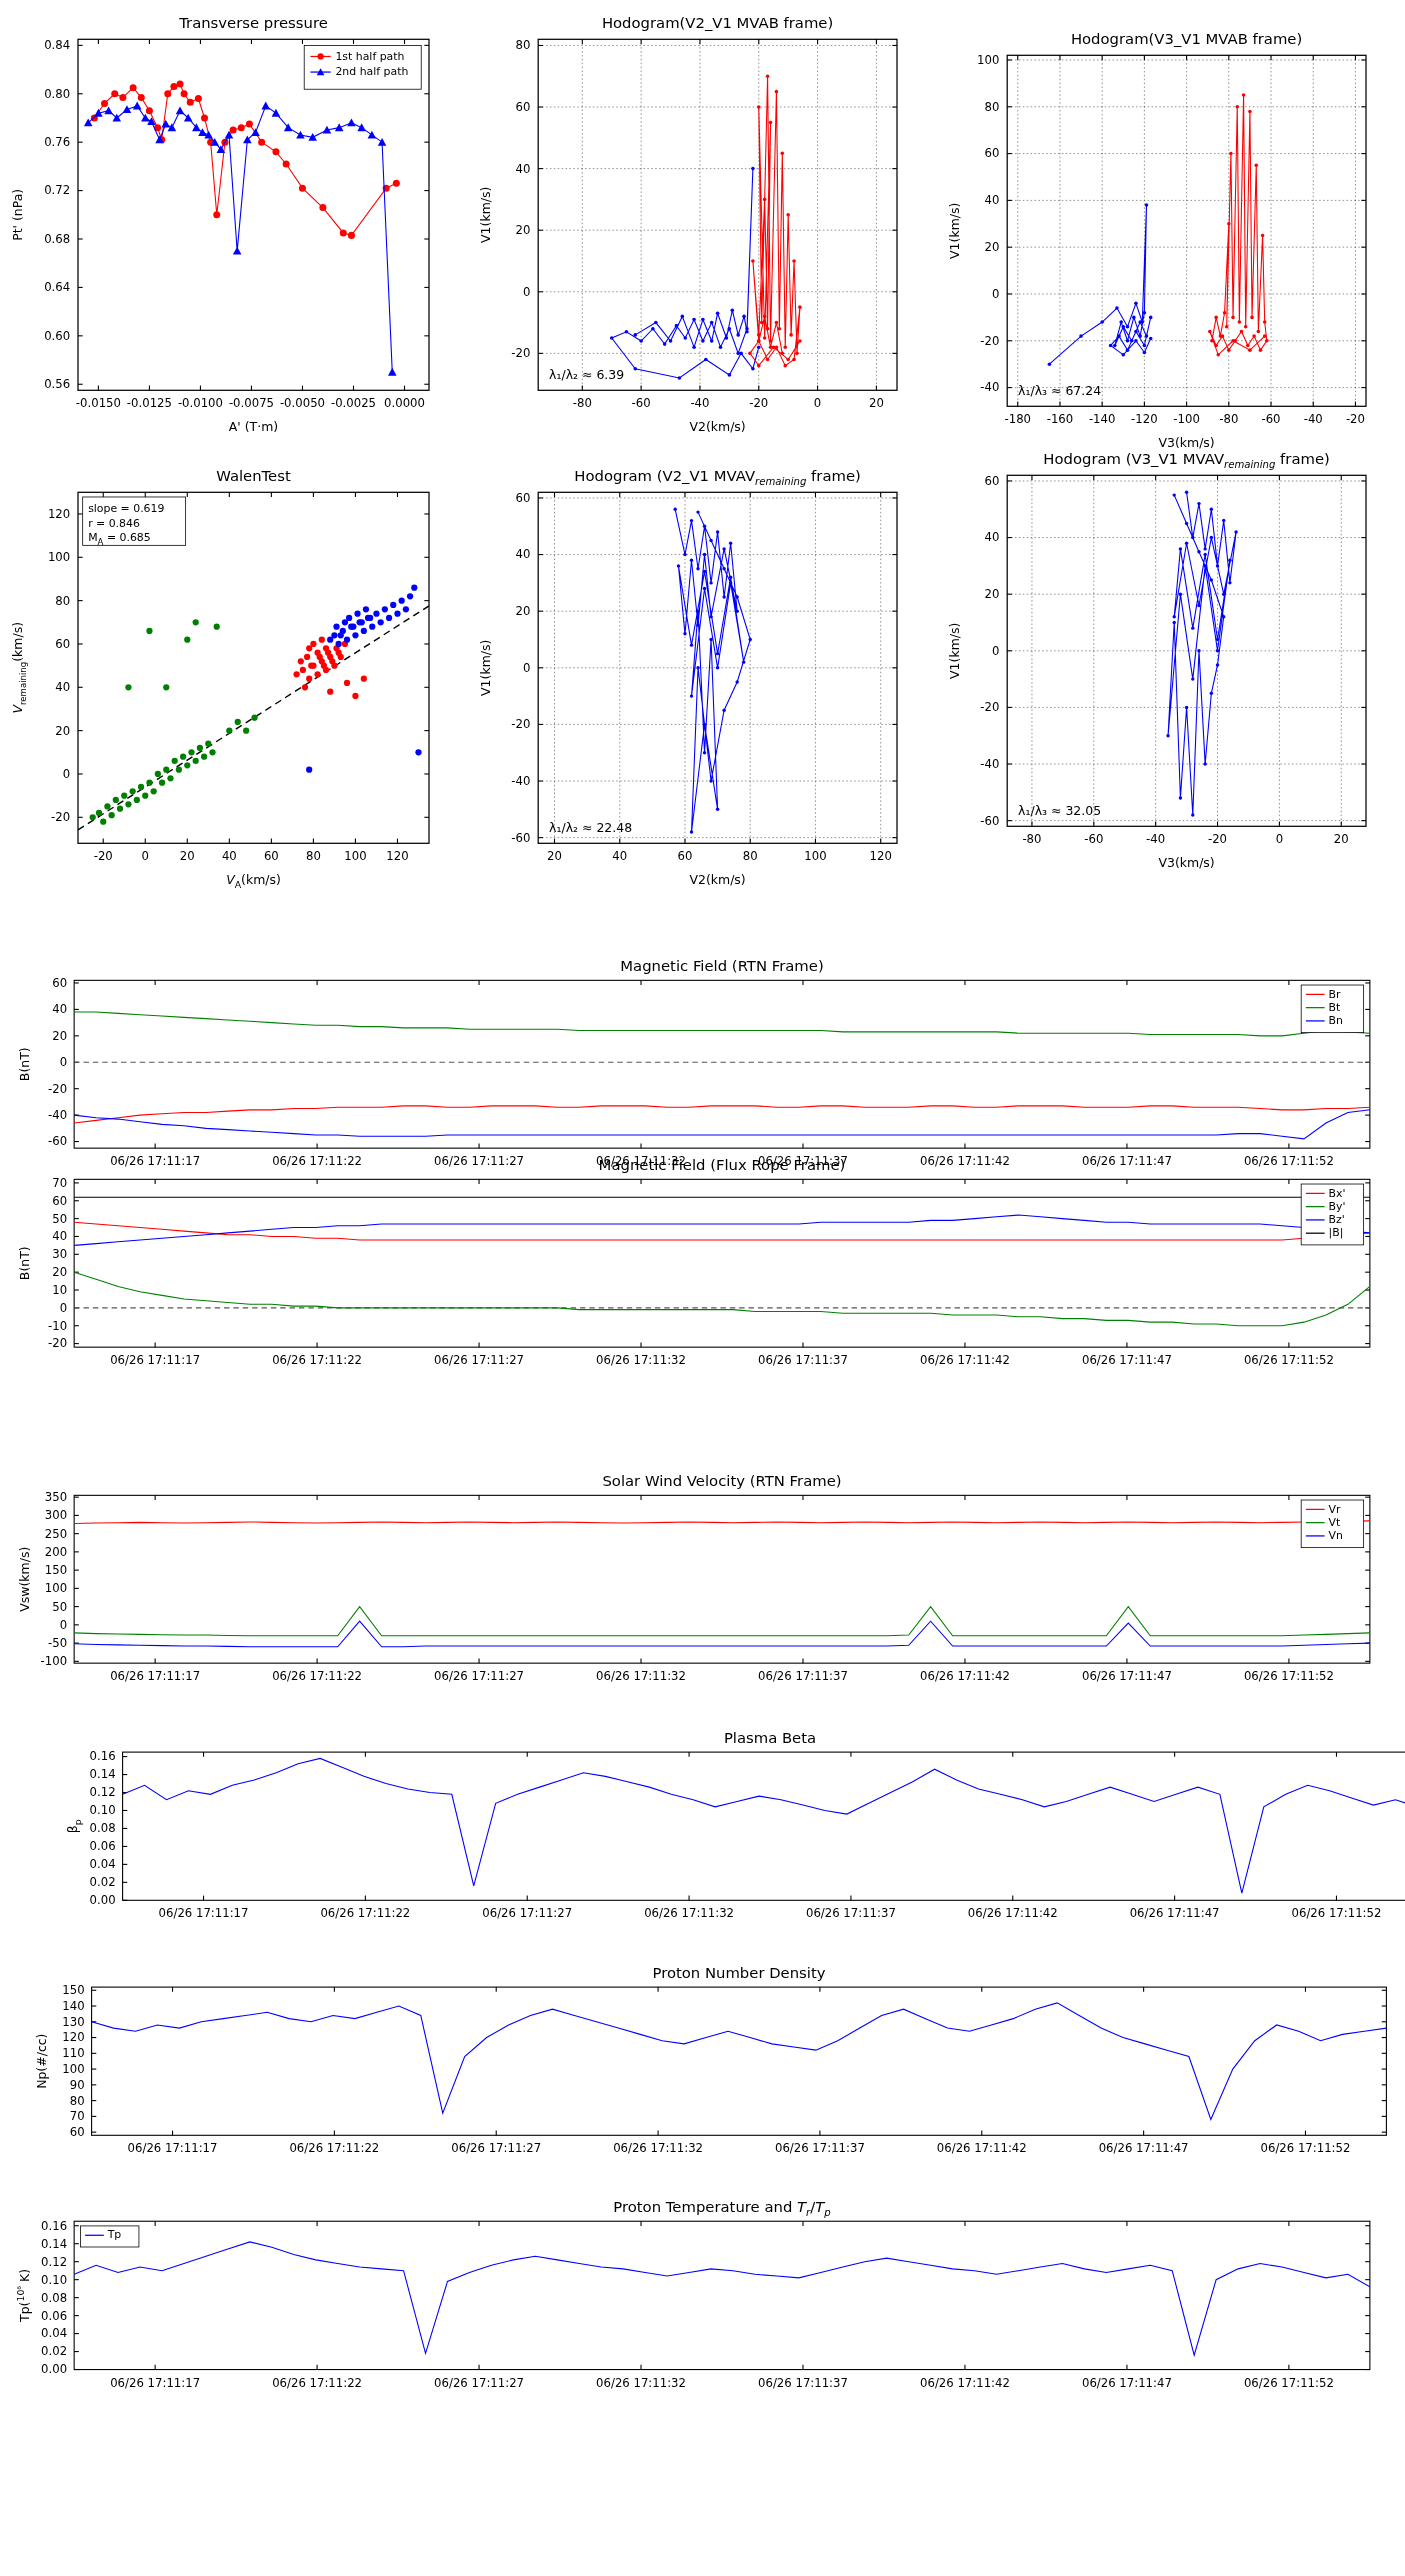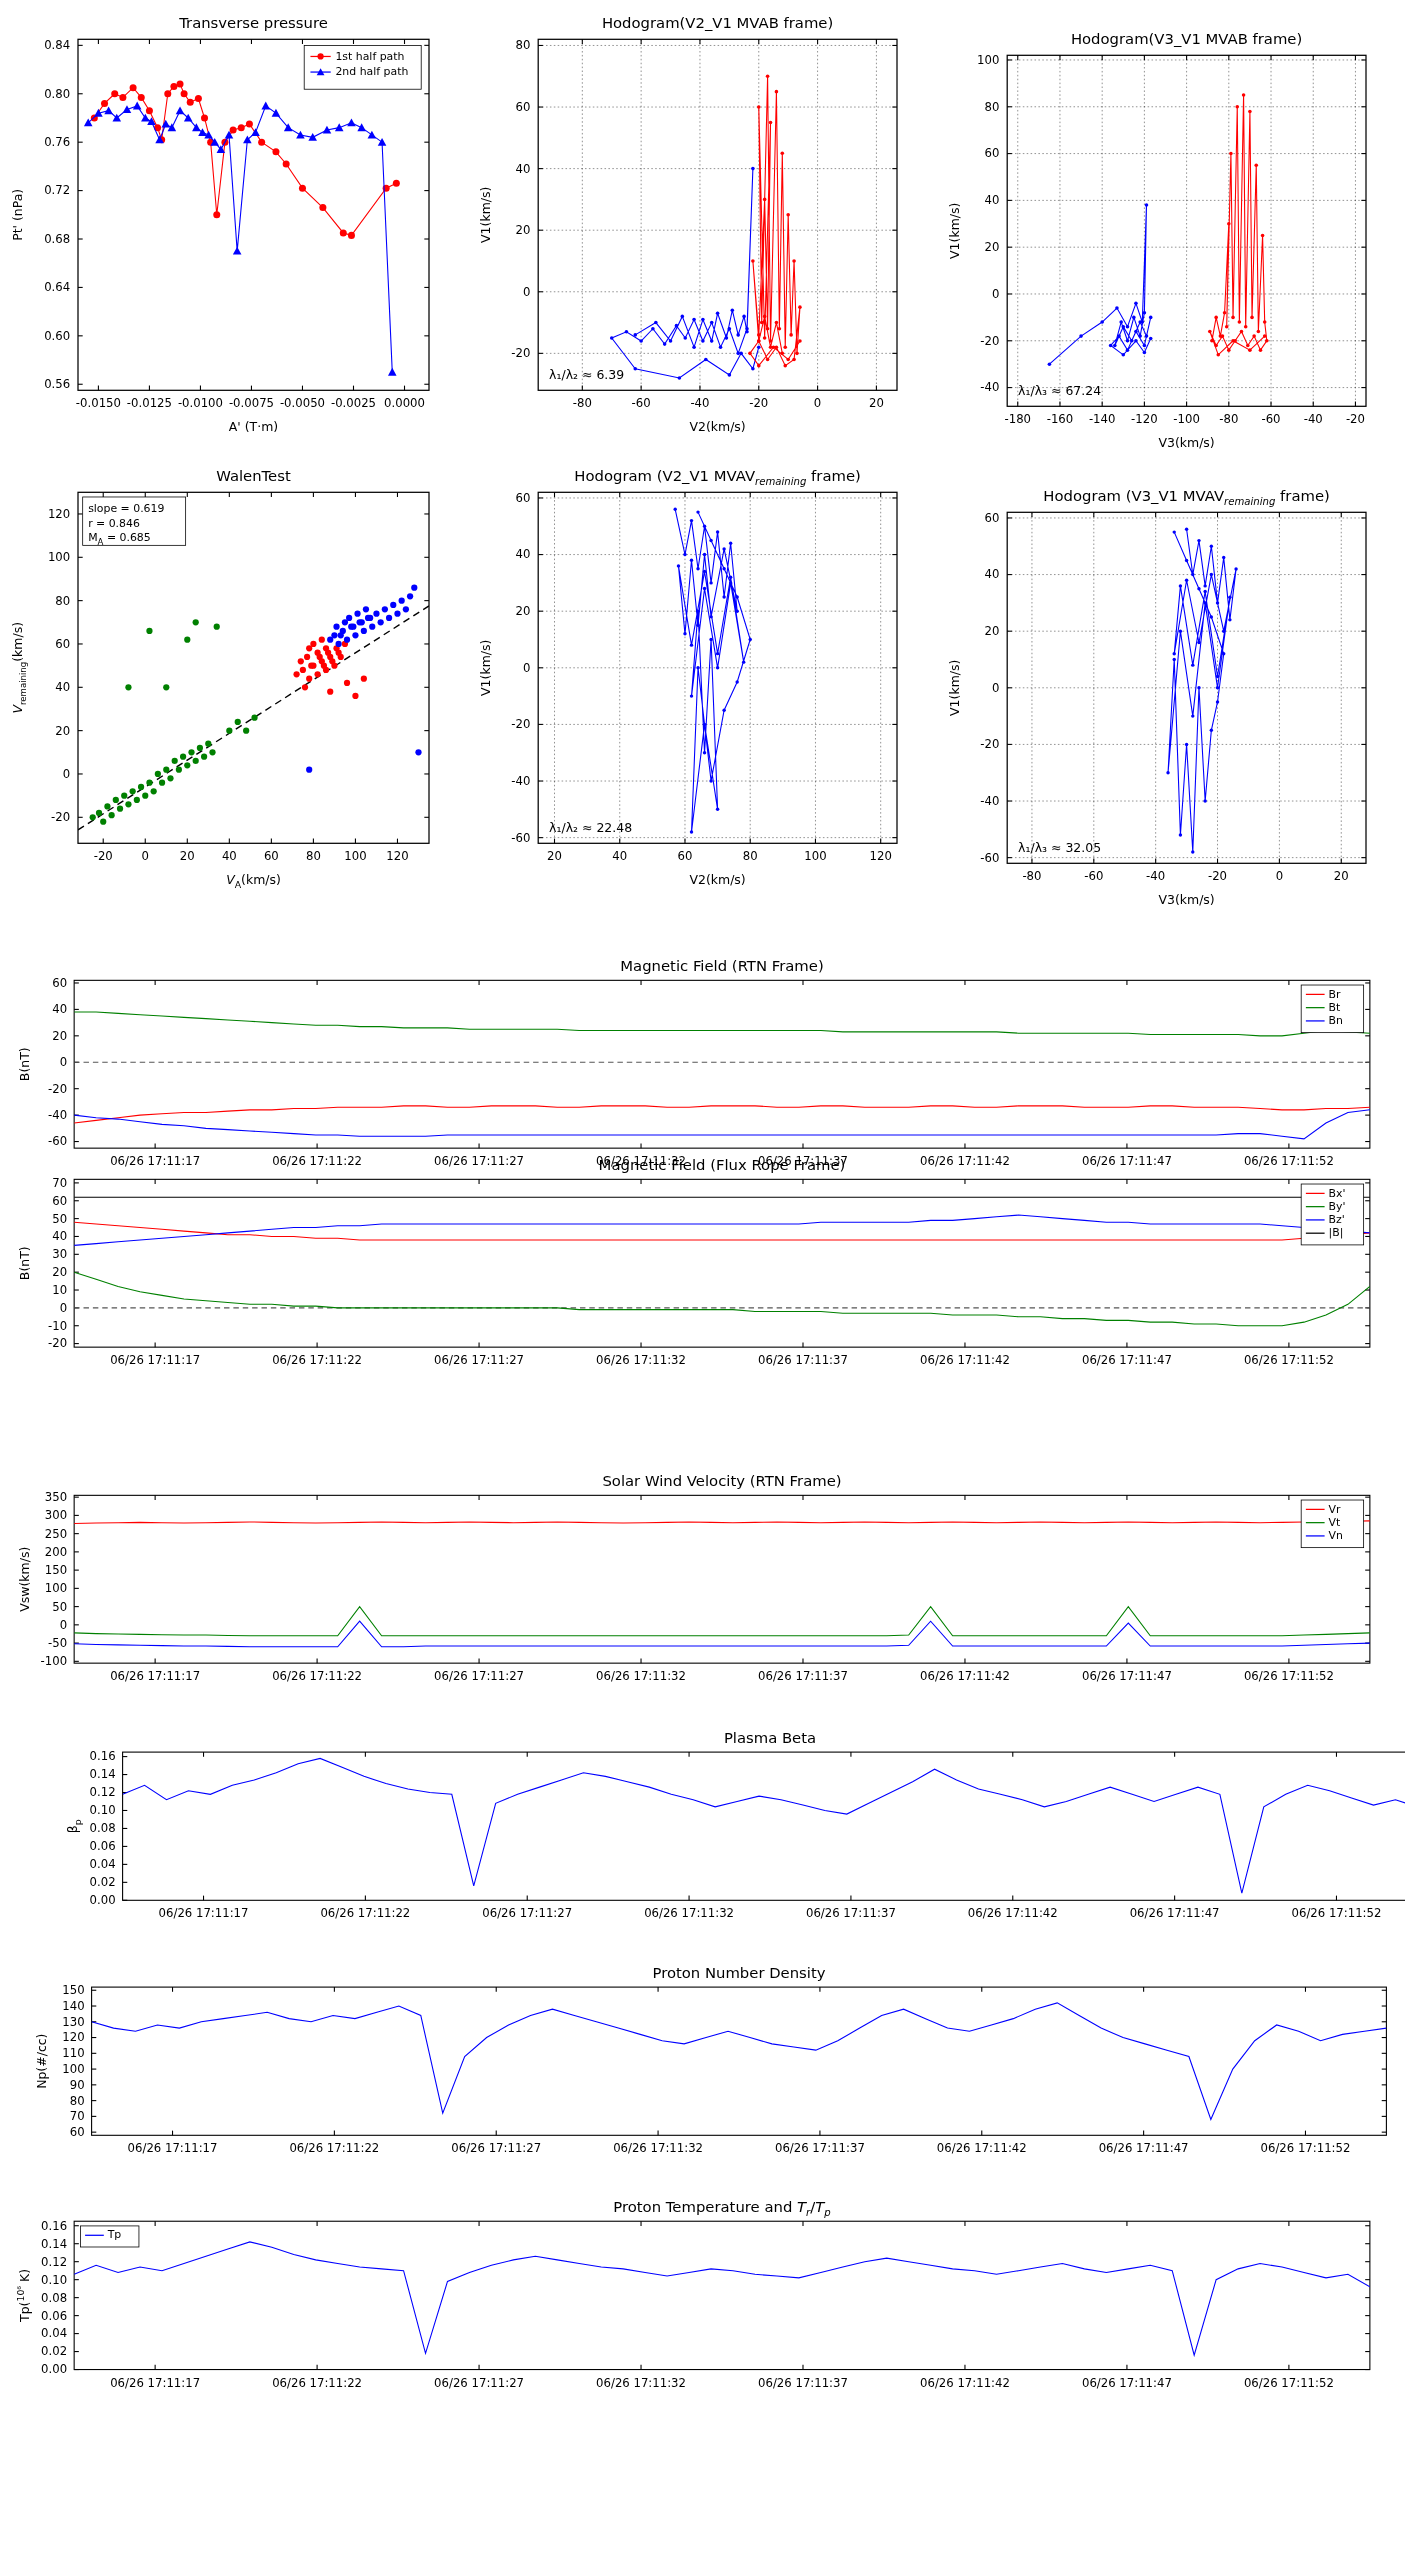--- a/index.html
+++ b/index.html
@@ -701,21 +701,21 @@
           <circle cx="345.0909090909091" cy="293.14516129032256" r="2.2" fill="#0000ff"></circle>
           <circle cx="361.8181818181818" cy="238.70967741935482" r="2.2" fill="#0000ff"></circle>
           <circle cx="345.0909090909091" cy="184.27419354838707" r="2.2" fill="#0000ff"></circle>
           <circle cx="328.3636363636364" cy="147.98387096774195" r="2.2" fill="#0000ff"></circle>
           <circle cx="311.6363636363636" cy="111.69354838709677" r="2.2" fill="#0000ff"></circle>
           <circle cx="294.9090909090909" cy="75.40322580645159" r="2.2" fill="#0000ff"></circle>
         </g>
         <text x="104" y="486" class="ann">λ₁/λ₂ ≈ 22.48</text>
       </svg>
   </div>
-  <div class="panel" style="left:937px;top:473px;">
+  <div class="panel" style="left:937px;top:436px;">
     <svg id="svg-hodo_v3v1_mvav" width="468" height="453" viewBox="0 0 600 580">
         <rect x="90" y="50" width="460" height="450" fill="#fff" stroke="#000" stroke-width="1.6"></rect>
         <text x="320" y="36" class="ttl"><tspan>Hodogram (V3_V1 MVAV</tspan><tspan dy="5" style="font-size:13px;font-style:italic">remaining</tspan><tspan dy="-5"> frame)</tspan></text>
         <line x1="121.72413793103448" y1="50" x2="121.72413793103448" y2="500" class="grid"></line>
         <line x1="121.72413793103448" y1="500" x2="121.72413793103448" y2="494" class="tk"></line>
         <line x1="121.72413793103448" y1="50" x2="121.72413793103448" y2="56" class="tk"></line>
         <text x="121.72413793103448" y="522" class="tick" text-anchor="middle">-80</text>
         <line x1="201.0344827586207" y1="50" x2="201.0344827586207" y2="500" class="grid"></line>
         <line x1="201.0344827586207" y1="500" x2="201.0344827586207" y2="494" class="tk"></line>
         <line x1="201.0344827586207" y1="50" x2="201.0344827586207" y2="56" class="tk"></line>

